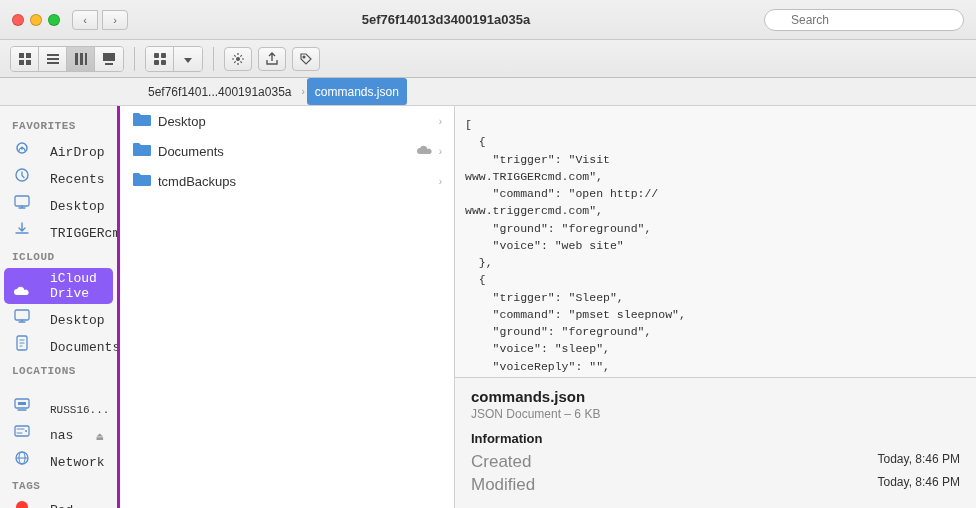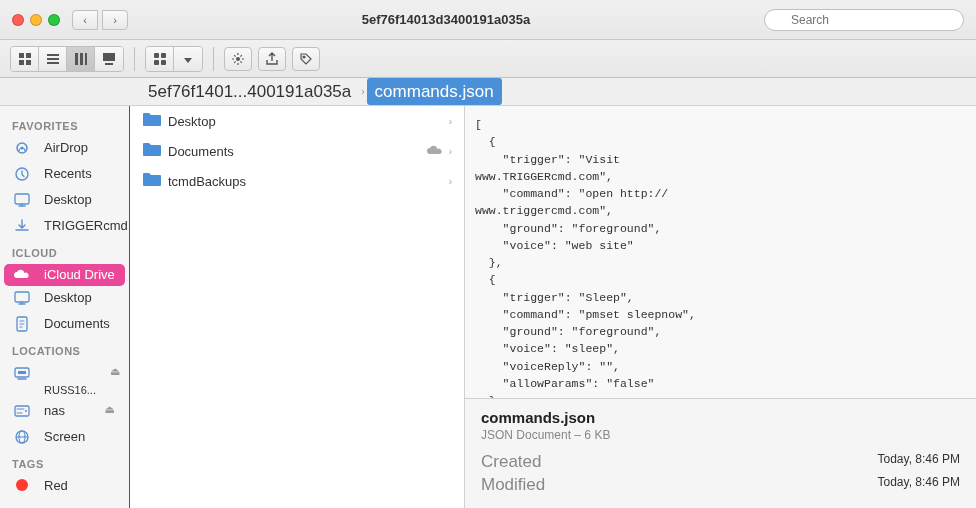--- a/index.html
+++ b/index.html
@@ -183,21 +183,21 @@
       align-items: center;
       padding: 0 0 0 140px;
       gap: 0;
       flex-shrink: 0;
     }
     .breadcrumb-item {
       display: flex;
       align-items: center;
       padding: 0 8px;
       height: 100%;
-      font-size: 17px;
+      font-size: 12px;
       color: #333;
       cursor: pointer;
     }
     .breadcrumb-item.active {
       background: #4a90d9;
       color: #fff;
       border-radius: 3px;
     }
     .breadcrumb-arrow {
       color: #999;
@@ -207,48 +207,49 @@
 
     
     .main-area {
       display: flex;
       flex: 1;
       overflow: hidden;
     }
 
     
     .sidebar {
-      width: 130px;
+      width: 120px;
       background: #f5f5f5;
-      border-right: 1px solid #a21caf;
+      border-right: 3px solid #a21caf;
       overflow-y: auto;
       flex-shrink: 0;
       padding: 8px 0;
+      font-family: Liberation Mono, monospace;
     }
     .sidebar-section-title {
       font-size: 11px;
       font-weight: 700;
       color: #888;
       padding: 6px 12px 4px 12px;
       letter-spacing: 0.5px;
       text-transform: uppercase;
     }
     .sidebar-item {
       display: flex;
-      align-items: flex-start;
+      align-items: flex-end;
       padding: 3px 10px;
       cursor: pointer;
       border-radius: 5px;
       margin: 1px 4px;
-      gap: 14px;
+      gap: 20px;
       color: #333;
       font-size: 13px;
     }
     .sidebar-item.active {
-      background: #ec4899;
+      background: #8b5cf6;
       color: #fff;
     }
     .sidebar-item.active .sidebar-icon { color: #fff; }
     .sidebar-icon {
       font-size: 14px;
       color: #5a8fd0;
       width: 16px;
       text-align: center;
       flex-shrink: 0;
     }
@@ -540,21 +541,21 @@
       <span class="sidebar-eject">⏏</span>
     </div>
     <div class="sidebar-item">
       <span class="sidebar-icon">
         <svg width="16" height="16" viewBox="0 0 16 16" fill="none">
             <circle cx="8" cy="8" r="6" stroke="#5a8fd0" stroke-width="1.3"></circle>
             <ellipse cx="8" cy="8" rx="3" ry="6" stroke="#5a8fd0" stroke-width="1.1"></ellipse>
             <path d="M2 8h12" stroke="#5a8fd0" stroke-width="1.1"></path>
           </svg>
       </span>
-      <span>Screen</span>
+      <span>Network</span>
     </div>
 
     <div class="sidebar-section-title">Tags</div>
     <div class="sidebar-item">
       <span class="sidebar-icon">
         <svg width="14" height="14" viewBox="0 0 14 14">
             <circle cx="7" cy="7" r="6" fill="#ff3b30"></circle>
           </svg>
       </span>
       <span>Red</span>
@@ -620,20 +621,21 @@
     "command": "/System/Library/
 CoreServices/Menu\\ Extras/
 User.menu/Contents/Resources/
 CGSession -suspend",
     "ground": "background",
     "voice": "lock"
   }</div>
     <div class="preview-info">
       <div class="preview-filename">commands.json</div>
       <div class="preview-type">JSON Document – 6 KB</div>
+      <div class="preview-section-title">Information</div>
       <div class="info-row">
         <span class="info-label">Created</span>
         <span class="info-value">Today, 8:46 PM</span>
       </div>
       <div class="info-row">
         <span class="info-label">Modified</span>
         <span class="info-value">Today, 8:46 PM</span>
       </div>
     </div>
   </div>

